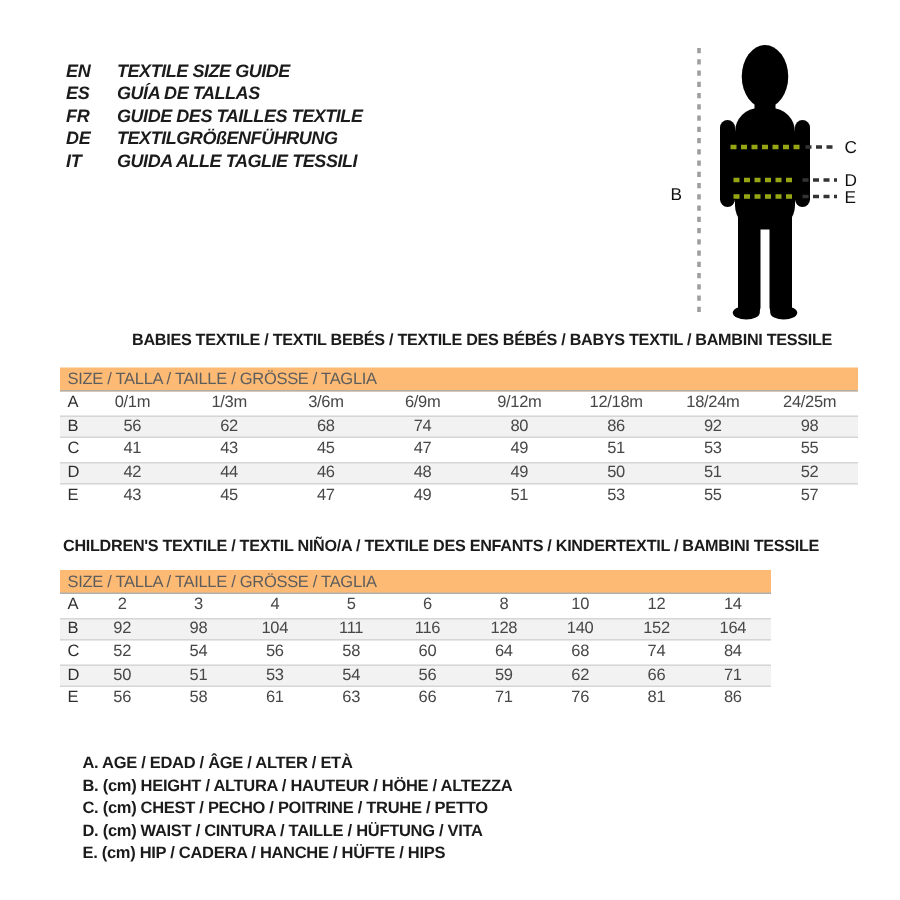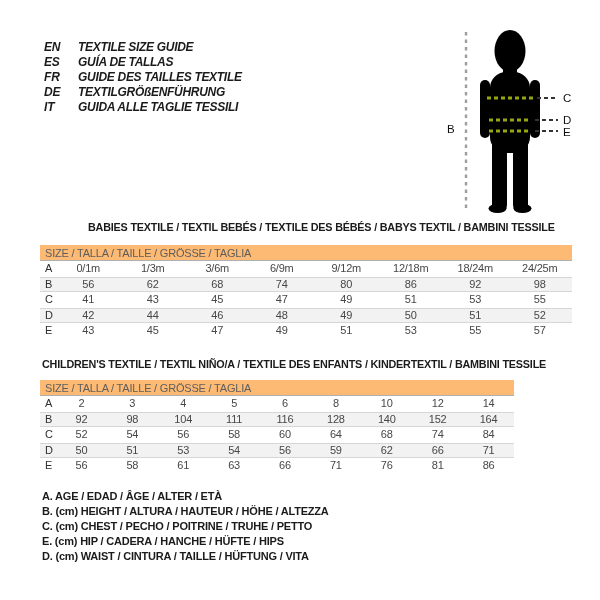--- a/index.html
+++ b/index.html
@@ -24,21 +24,21 @@
     font-size:11px;color:#5d5d5d;padding-left:5px;letter-spacing:-0.2px;white-space:nowrap;overflow:hidden;
   }
   .grid{position:absolute;left:40px;}
   .trow{display:grid;height:15.5px;line-height:15.5px;box-sizing:border-box;}
   .cols-8 .trow{grid-template-columns:16px repeat(8,1fr);}
   .cols-9 .trow{grid-template-columns:16px repeat(9,1fr);}
   .trow.striped{background:#f2f2f2;border-top:1px solid #d6d6d6;border-bottom:1px solid #d6d6d6;line-height:13.5px;}
   .cell{font-size:11px;color:#474747;text-align:center;letter-spacing:-0.2px;}
   .cell.label{text-align:left;padding-left:5px;color:#2e2e2e;}
   
-  .legend{position:absolute;left:42px;top:489px;list-style:none;margin:0;padding:0;}
+  .legend{position:absolute;left:42px;top:489px;list-style:none;margin:13px;padding:0;}
   .legend li{height:15px;line-height:15px;font-size:11px;font-weight:700;letter-spacing:-0.2px;white-space:nowrap;}
 </style>
 </head>
 <body>
 
 <div class="page">
 
   <div class="lang-block">
     <div class="lang-row">
       <span class="lang-code">EN</span>
@@ -217,17 +217,17 @@
         <div class="cell">76</div>
         <div class="cell">81</div>
         <div class="cell">86</div>
       </div>
     </div>
 
   <ul class="legend">
     <li>A. AGE / EDAD / ÂGE / ALTER / ETÀ</li>
     <li>B. (cm) HEIGHT / ALTURA / HAUTEUR / HÖHE / ALTEZZA</li>
     <li>C. (cm) CHEST / PECHO / POITRINE / TRUHE / PETTO</li>
+    <li>D. (cm) WAIST / CINTURA / TAILLE / HÜFTUNG / VITA</li>
     <li>E. (cm) HIP / CADERA / HANCHE / HÜFTE / HIPS</li>
-    <li>D. (cm) WAIST / CINTURA / TAILLE / HÜFTUNG / VITA</li>
   </ul>
 
 </div>
 
 </body></html>

